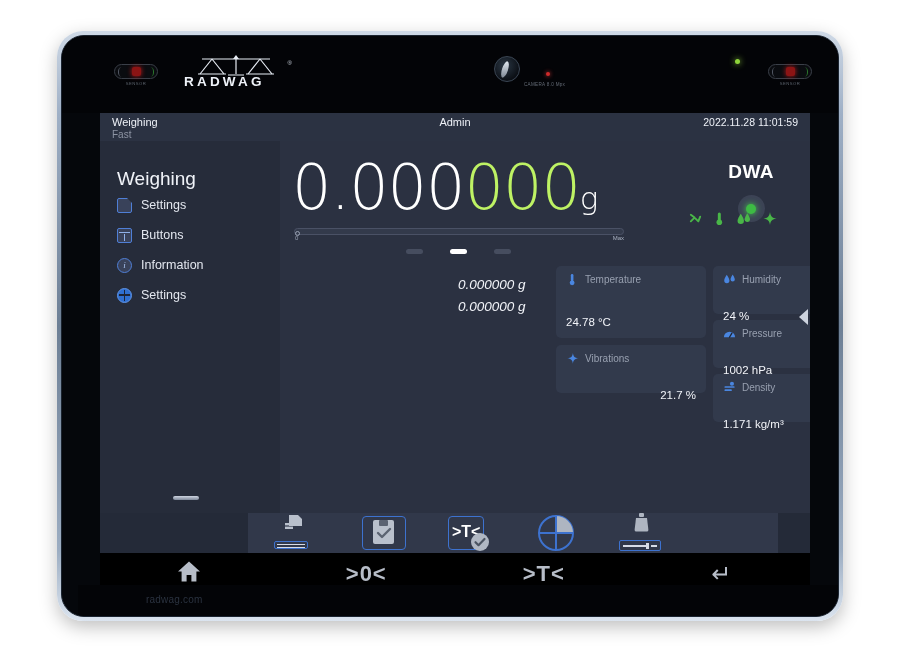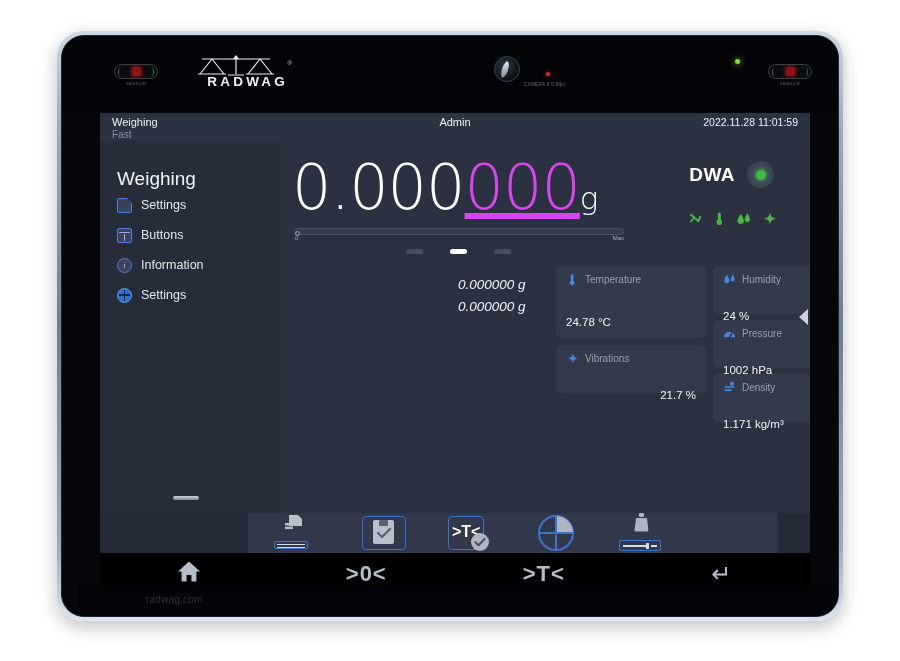--- a/index.html
+++ b/index.html
@@ -68,21 +68,21 @@
   #sensor-right-label { left: 706px; }
 
   #radwag-logo {
     position: absolute; left: 122px; top: 18px;
     width: 104px; height: 42px;
     color: #e8edf5;
   }
   #radwag-wordmark {
     position: absolute; left: 0; top: 20px; width: 104px;
     font-size: 13.5px; font-weight: 700; letter-spacing: 3.2px;
-    color: #eef2f8; text-align: right;
+    color: #eef2f8; text-align: left;
   }
   #radwag-reg {
     position: absolute; right: -4px; top: 6px;
     font-size: 6px; color: #cdd6e2;
   }
 
   #camera-wrap { position: absolute; left: 432px; top: 20px; width: 120px; height: 40px; }
   #camera-lens {
     position: absolute; left: 0; top: 0;
     width: 26px; height: 26px; border-radius: 50%;
@@ -187,24 +187,24 @@
     position: absolute; left: 0; top: 8px; width: 100%; height: 78px;
   }
   #weight-value {
     position: absolute; left: 12px; top: 0;
     font-family: "DejaVu Sans", sans-serif;
     font-size: 62px; font-weight: 300; line-height: 78px;
     letter-spacing: -1px;
     white-space: nowrap;
   }
   #weight-value .w-bright { color: #ffffff; }
-  #weight-value .w-dim { color: #d946ef; text-decoration: underline; }
+  #weight-value .w-dim { color: #bef264; }
   #weight-unit { font-size: 31px; color: #ffffff; }
 
-  #dwa-box { position: absolute; right: 36px; top: 12px; display:flex; align-items:center; gap:12px; }
+  #dwa-box { position: absolute; right: 36px; top: 12px; display:flex; align-items:center; gap:12px;flex-direction:column; }
   #dwa-label { font-size: 19px; font-weight: 700; color: #ffffff; letter-spacing: 0.5px; }
   #dwa-led {
     width: 27px; height: 27px; border-radius: 50%;
     background: #3c4355; display:flex; align-items:center; justify-content:center;
   }
   #dwa-led i { width: 10px; height: 10px; border-radius:50%; background:#3dbb44; box-shadow:0 0 6px #46d44f; display:block;}
 
   
   #cap-bar { position: absolute; left: 14px; top: 86px; width: 330px; height: 14px; }
   #cap-track {

